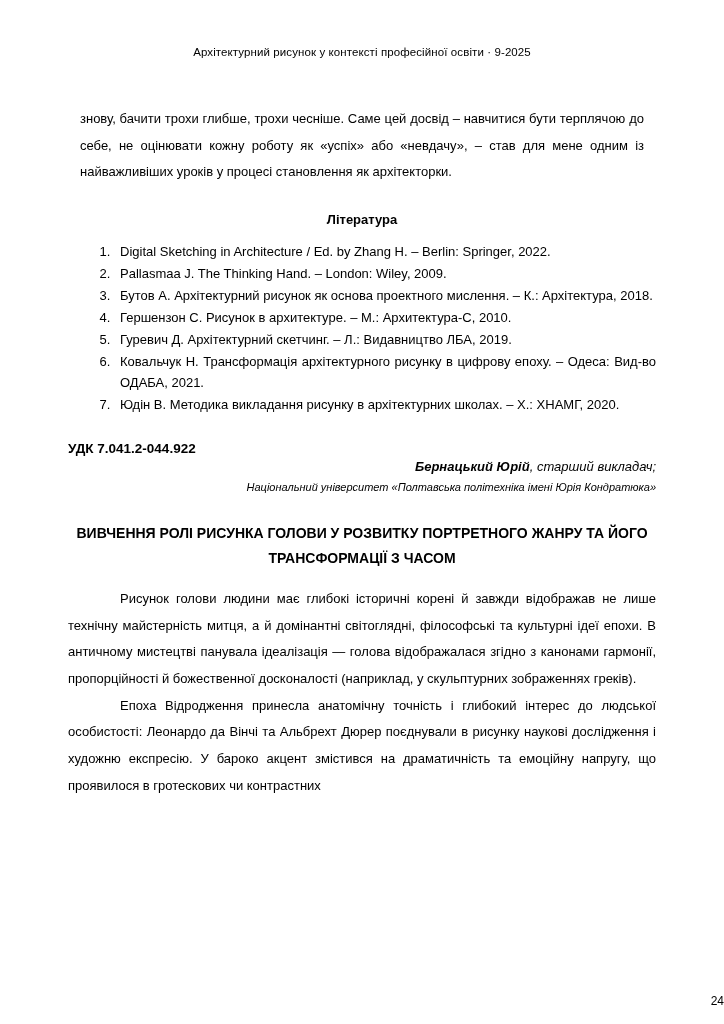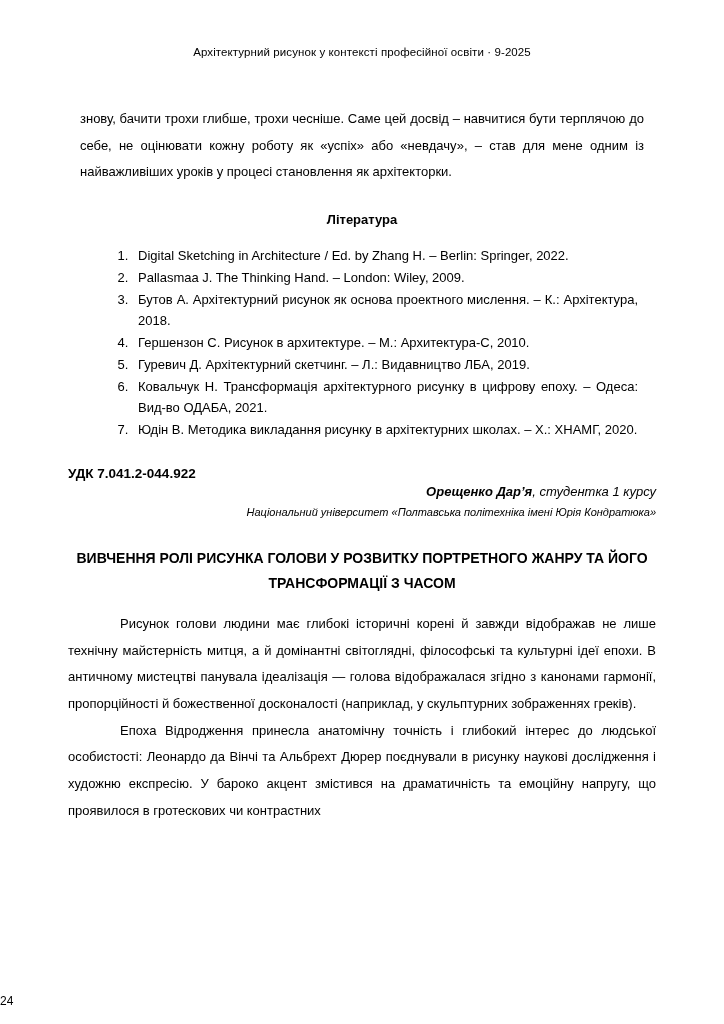--- a/index.html
+++ b/index.html
@@ -37,21 +37,21 @@
   }
   .spacer-lg { height: 36px; }
 
   .lit-heading {
     text-align: center;
     font-size: 13px;
     font-weight: bold;
     margin: 26px 0 14px 0;
   }
   ol.refs {
-    margin: 18px;
+    margin: 0;
     padding-left: 46px;
     font-size: 13px;
     line-height: 1.62;
   }
   ol.refs li {
     text-align: justify;
     padding-left: 6px;
     margin-bottom: 1px;
   }
 
@@ -85,21 +85,21 @@
     line-height: 2.05;
     text-align: justify;
     margin: 0;
     text-indent: 52px;
   }
   .page-number {
     position: absolute;
     bottom: 16px;
     left: 0;
     width: 724px;
-    text-align: left;
+    text-align: right;
     font-size: 12px;
   }
 </style>
 </head>
 <body>
 
 <div class="page">
 
   <div class="running-head">Архітектурний рисунок у контексті професійної освіти · 9-2025</div>
 
@@ -115,21 +115,21 @@
     <li>Бутов А. Архітектурний рисунок як основа проектного мислення. – К.: Архітектура, 2018.</li>
     <li>Гершензон С. Рисунок в архитектуре. – М.: Архитектура-С, 2010.</li>
     <li>Гуревич Д. Архітектурний скетчинг. – Л.: Видавництво ЛБА, 2019.</li>
     <li>Ковальчук Н. Трансформація архітектурного рисунку в цифрову епоху. – Одеса: Вид-во ОДАБА, 2021.</li>
     <li>Юдін В. Методика викладання рисунку в архітектурних школах. – Х.: ХНАМГ, 2020.</li>
   </ol>
 
   <div class="udk">УДК 7.041.2-044.922</div>
 
   <div class="author-line">
-    <b>Орещенко Дар’я</b><span>, студентка 1 курсу</span>
+    <b>Бернацький Юрій</b><span>, старший викладач;</span>
   </div>
   <div class="affiliation">Національний університет «Полтавська політехніка імені Юрія Кондратюка»</div>
 
   <div class="article-title">ВИВЧЕННЯ РОЛІ РИСУНКА ГОЛОВИ У РОЗВИТКУ ПОРТРЕТНОГО ЖАНРУ ТА ЙОГО ТРАНСФОРМАЦІЇ З ЧАСОМ</div>
 
   <p class="para">Рисунок голови людини має глибокі історичні корені й завжди відображав не лише технічну майстерність митця, а й домінантні світоглядні, філософські та культурні ідеї епохи. В античному мистецтві панувала ідеалізація — голова відображалася згідно з канонами гармонії, пропорційності й божественної досконалості (наприклад, у скульптурних зображеннях греків).</p>
   <p class="para">Епоха Відродження принесла анатомічну точність і глибокий інтерес до людської особистості: Леонардо да Вінчі та Альбрехт Дюрер поєднували в рисунку наукові дослідження і художню експресію. У бароко акцент змістився на драматичність та емоційну напругу, що проявилося в гротескових чи контрастних</p>
 
   <div class="page-number">24</div>
 </div>

